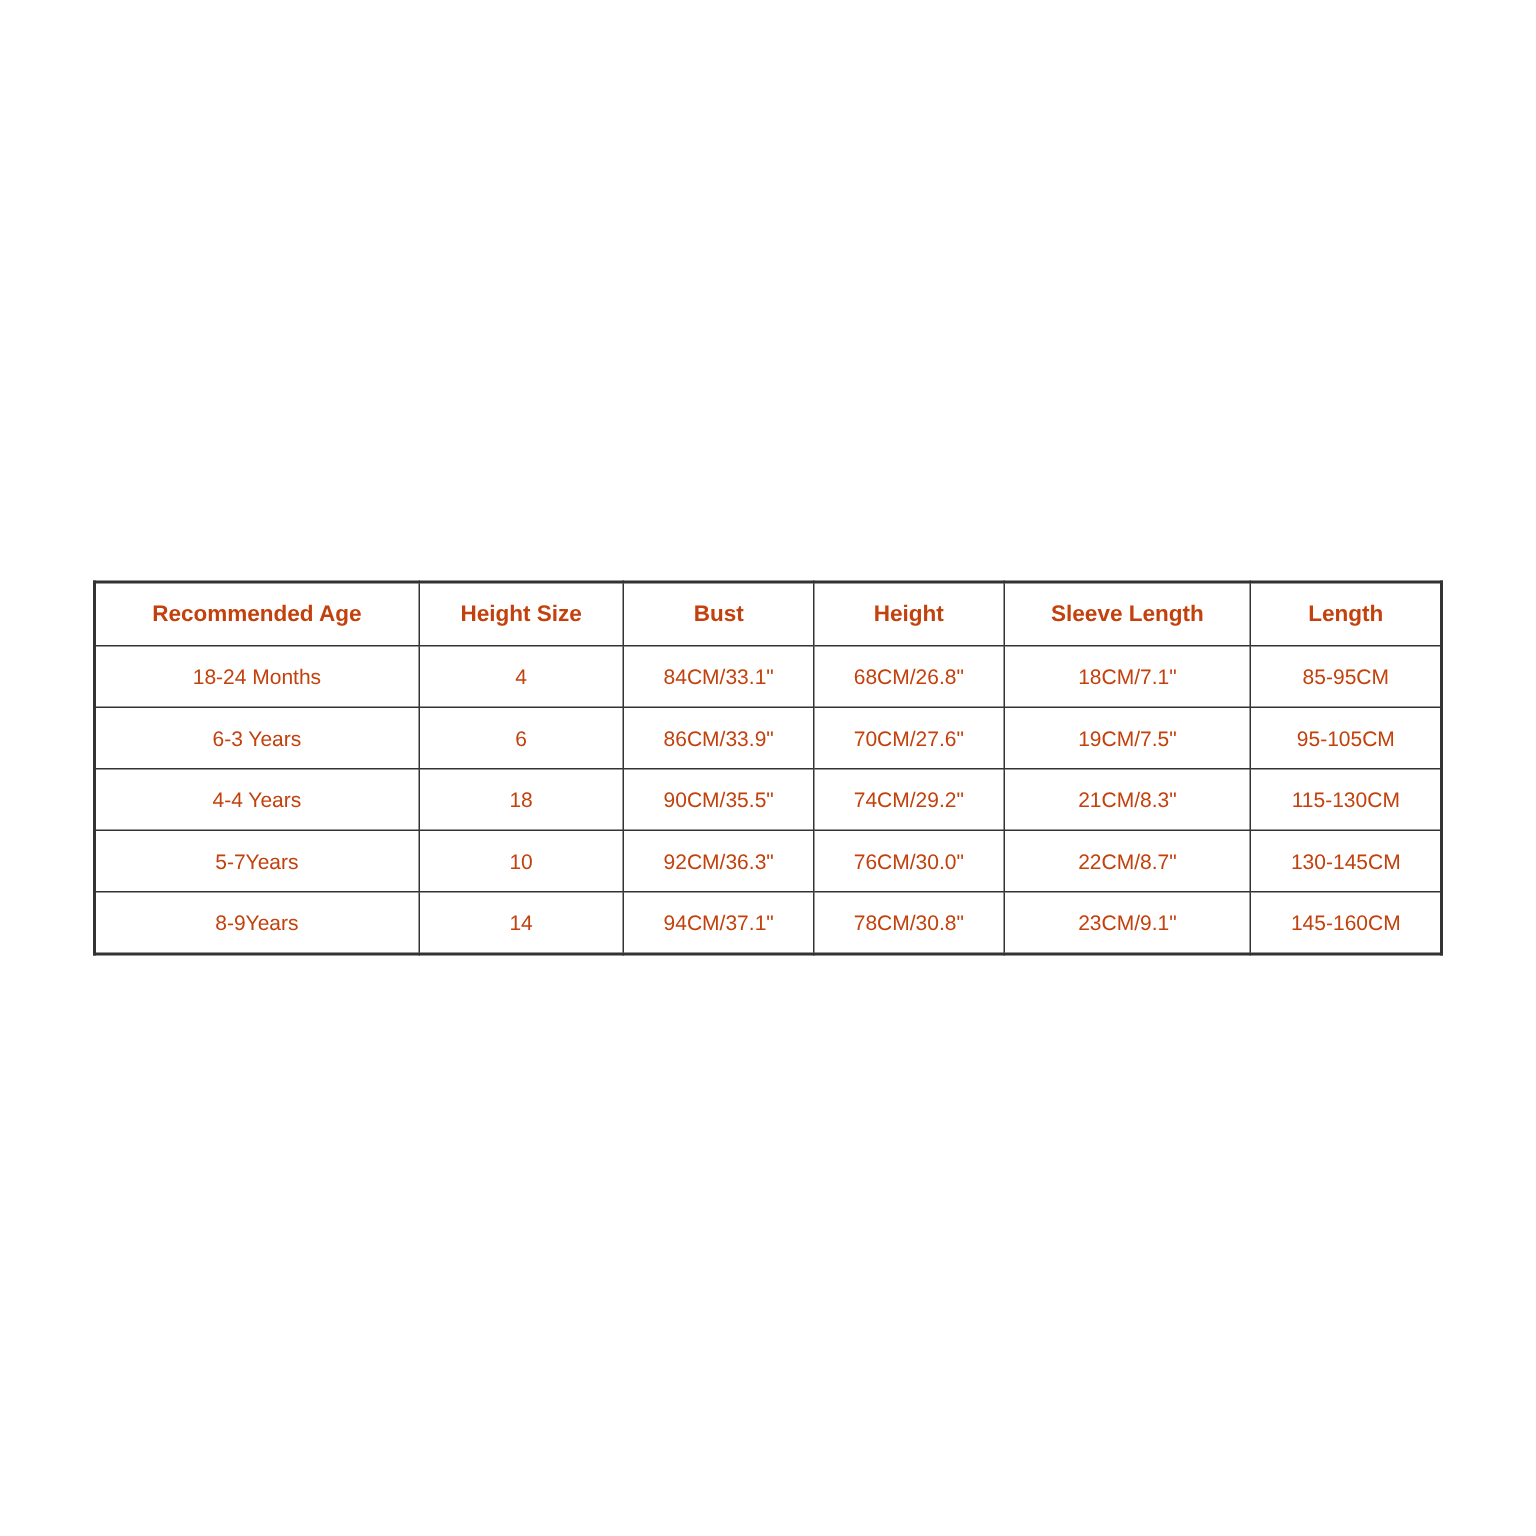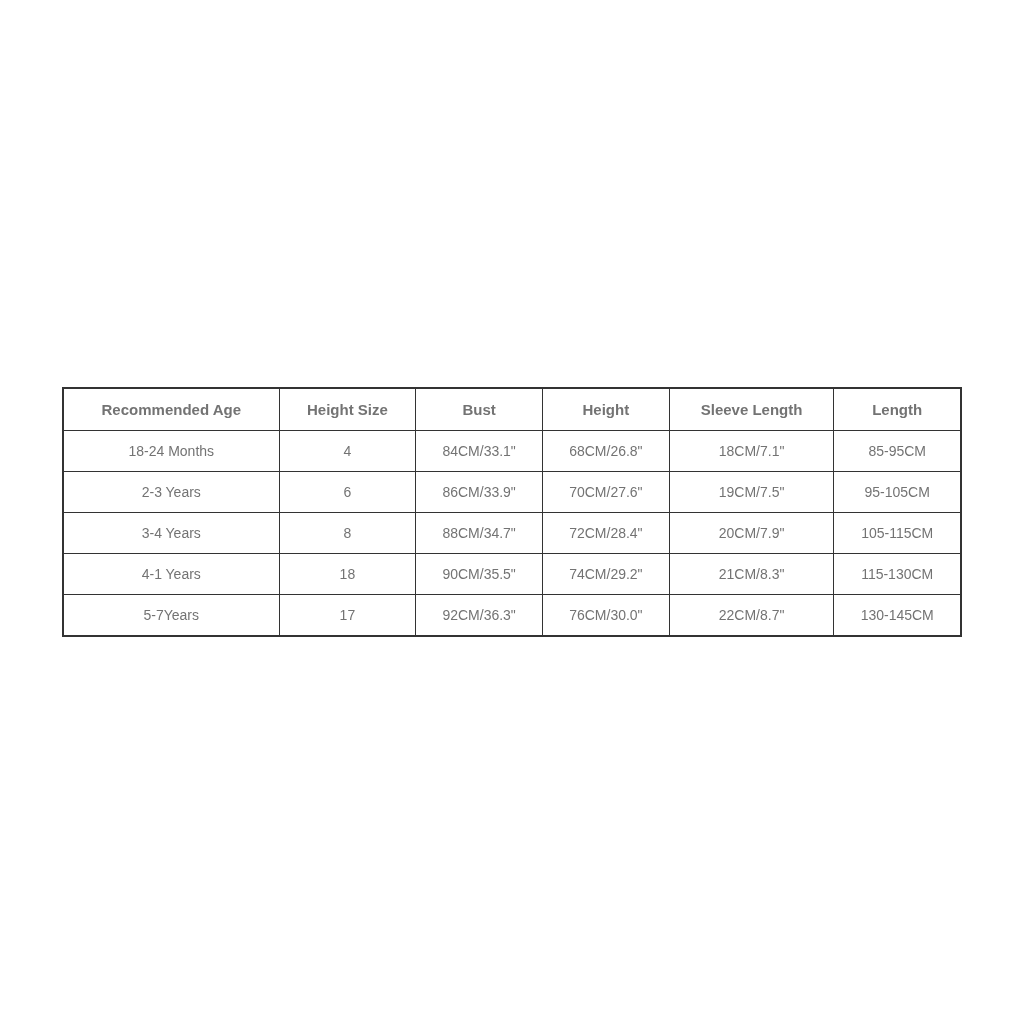--- a/index.html
+++ b/index.html
@@ -27,21 +27,21 @@
       width: 100%;
       border-collapse: collapse;
       border: 2px solid #333;
     }
 
     th, td {
       border: 1px solid #333;
       padding: 12px 10px;
       text-align: center;
       font-size: 14px;
-      color: #737373;
+      color: #c2410c;
     }
 
     thead th {
       font-weight: bold;
       font-size: 15px;
       background-color: #fff;
     }
 
     tbody td {
       font-weight: normal;
@@ -74,46 +74,46 @@
     <tbody id="table-body">
     <tr>
           <td>18-24 Months</td>
           <td>4</td>
           <td>84CM/33.1"</td>
           <td>68CM/26.8"</td>
           <td>18CM/7.1"</td>
           <td>85-95CM</td>
         </tr>
         <tr>
-          <td>2-3 Years</td>
+          <td>6-3 Years</td>
           <td>6</td>
           <td>86CM/33.9"</td>
           <td>70CM/27.6"</td>
           <td>19CM/7.5"</td>
           <td>95-105CM</td>
         </tr>
         <tr>
-          <td>3-4 Years</td>
-          <td>8</td>
-          <td>88CM/34.7"</td>
-          <td>72CM/28.4"</td>
-          <td>20CM/7.9"</td>
-          <td>105-115CM</td>
-        </tr>
-        <tr>
-          <td>4-1 Years</td>
+          <td>4-4 Years</td>
           <td>18</td>
           <td>90CM/35.5"</td>
           <td>74CM/29.2"</td>
           <td>21CM/8.3"</td>
           <td>115-130CM</td>
         </tr>
         <tr>
           <td>5-7Years</td>
-          <td>17</td>
+          <td>10</td>
           <td>92CM/36.3"</td>
           <td>76CM/30.0"</td>
           <td>22CM/8.7"</td>
           <td>130-145CM</td>
+        </tr>
+        <tr>
+          <td>8-9Years</td>
+          <td>14</td>
+          <td>94CM/37.1"</td>
+          <td>78CM/30.8"</td>
+          <td>23CM/9.1"</td>
+          <td>145-160CM</td>
         </tr>
       </tbody>
   </table>
 </div>
 
 </body></html>

